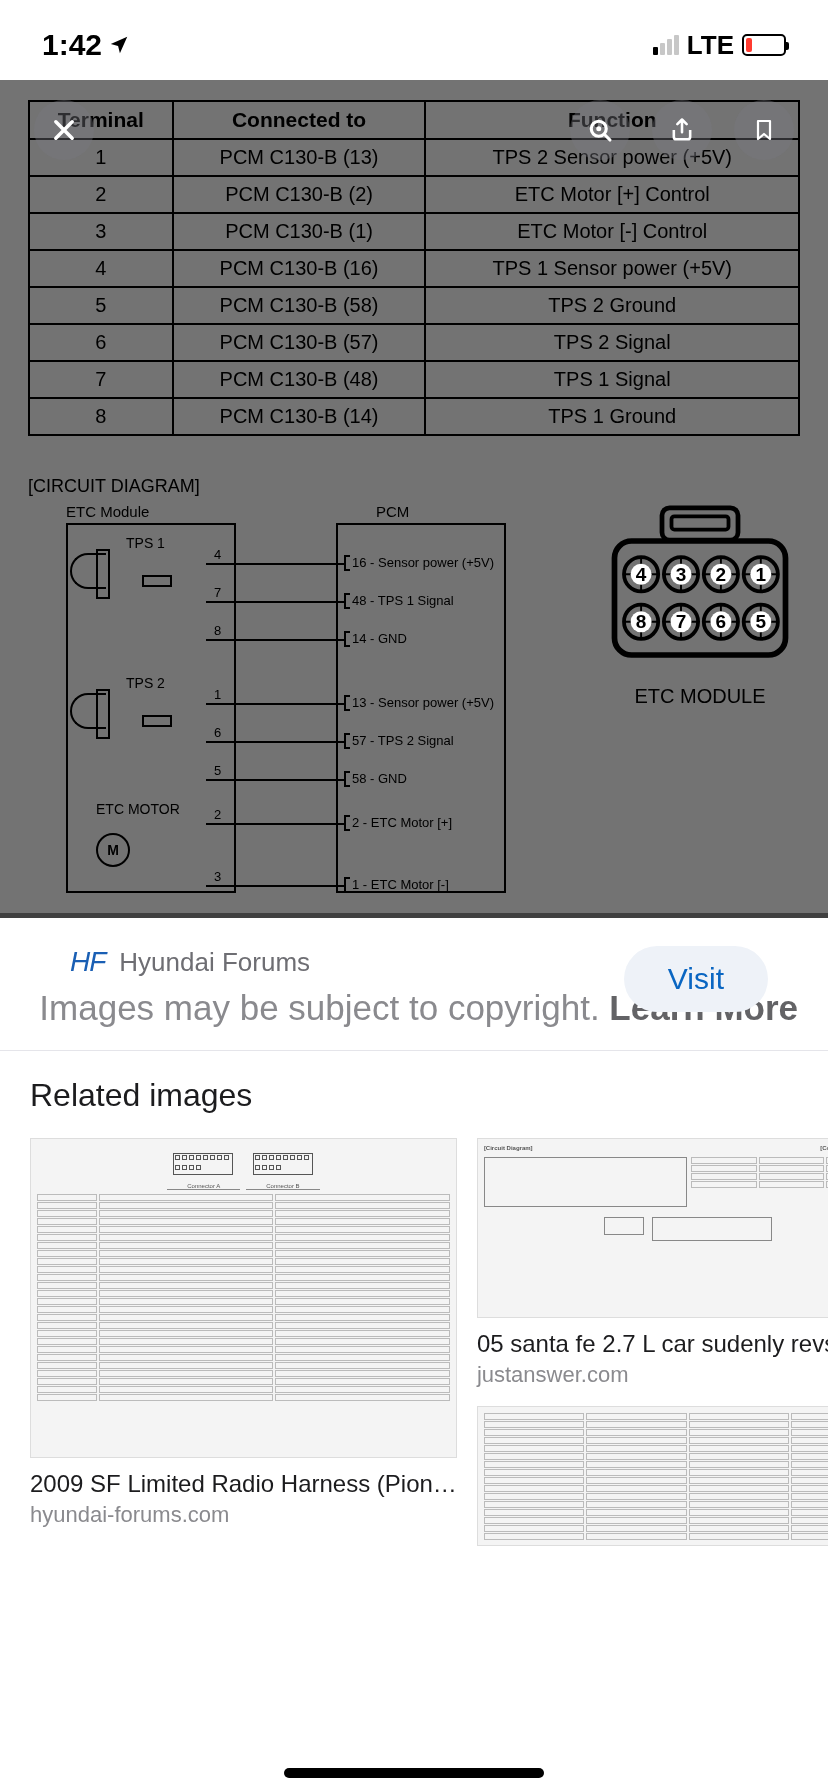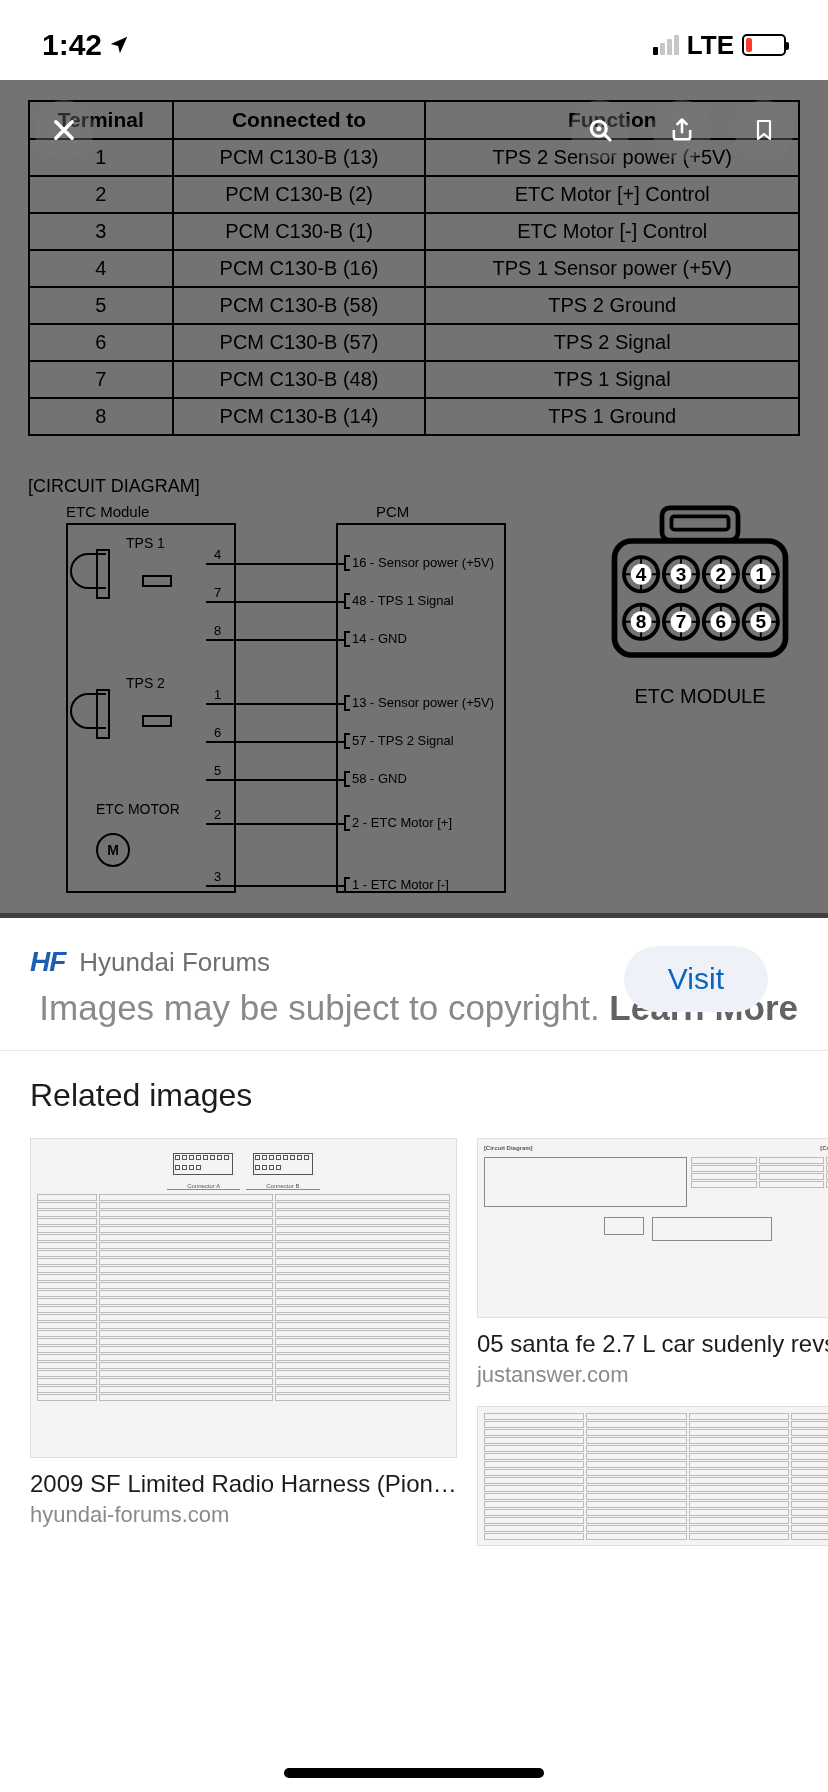--- a/index.html
+++ b/index.html
@@ -123,22 +123,23 @@
   .connector svg { width: 190px; }
   .connector-label { font-size: 20px; margin-top: 16px; }
 
   
   .info-panel {
     border-top: 5px solid #404040;
     padding: 28px 30px 22px 30px;
   }
   .source-row { display: flex; align-items: center; gap: 14px; margin-bottom: 10px; }
   .source-logo {
-    font-size: 28px; font-weight: 700; font-style: italic; color: #1a5fb4;
+    font-size: 28px; font-weight: 400; font-style: italic; color: #1a5fb4;
     letter-spacing: -1px;
+    margin-left: 40px;
   }
   .source-name { color: #6e6e73; font-size: 26px; text-align: right; }
   .page-title { font-size: 30px; color: #1c1c1e; margin-bottom: 20px; }
   .visit-btn {
     position: absolute; right: 30px;
     background: #eef2f8; color: #0a66c2; border: none;
     padding: 16px 44px; border-radius: 40px; font-size: 30px;
     font-weight: 400;
   }
   .info-top { position: relative; }

